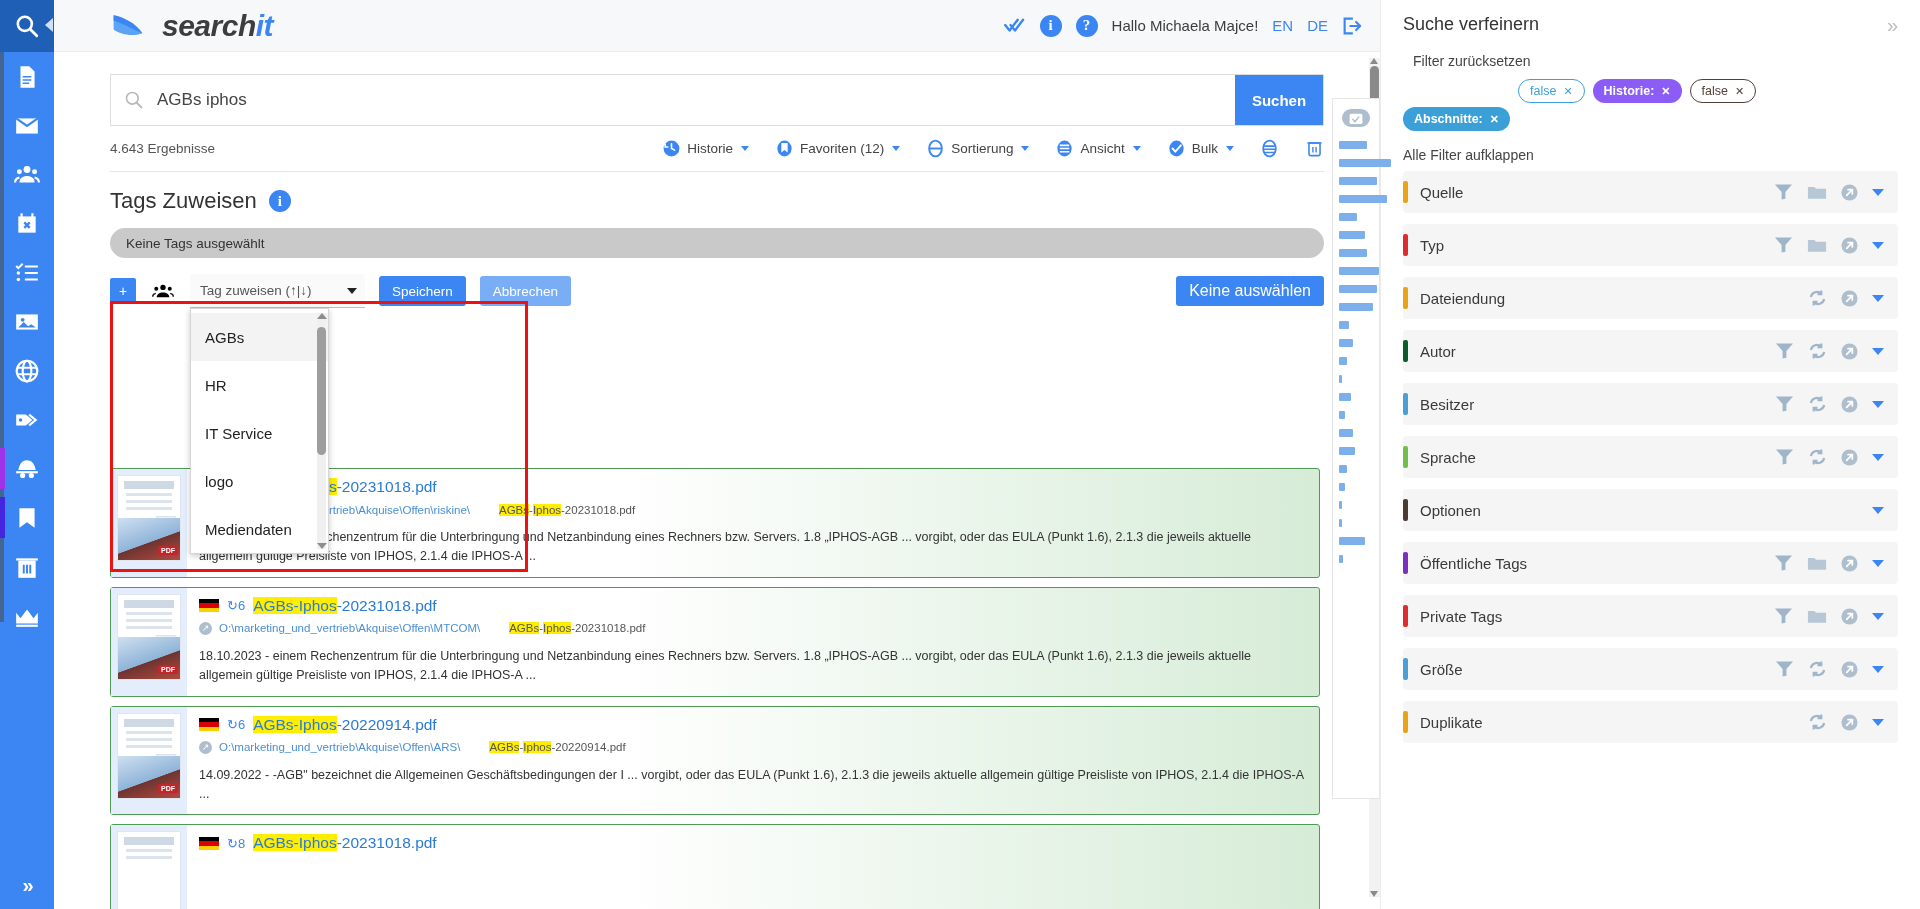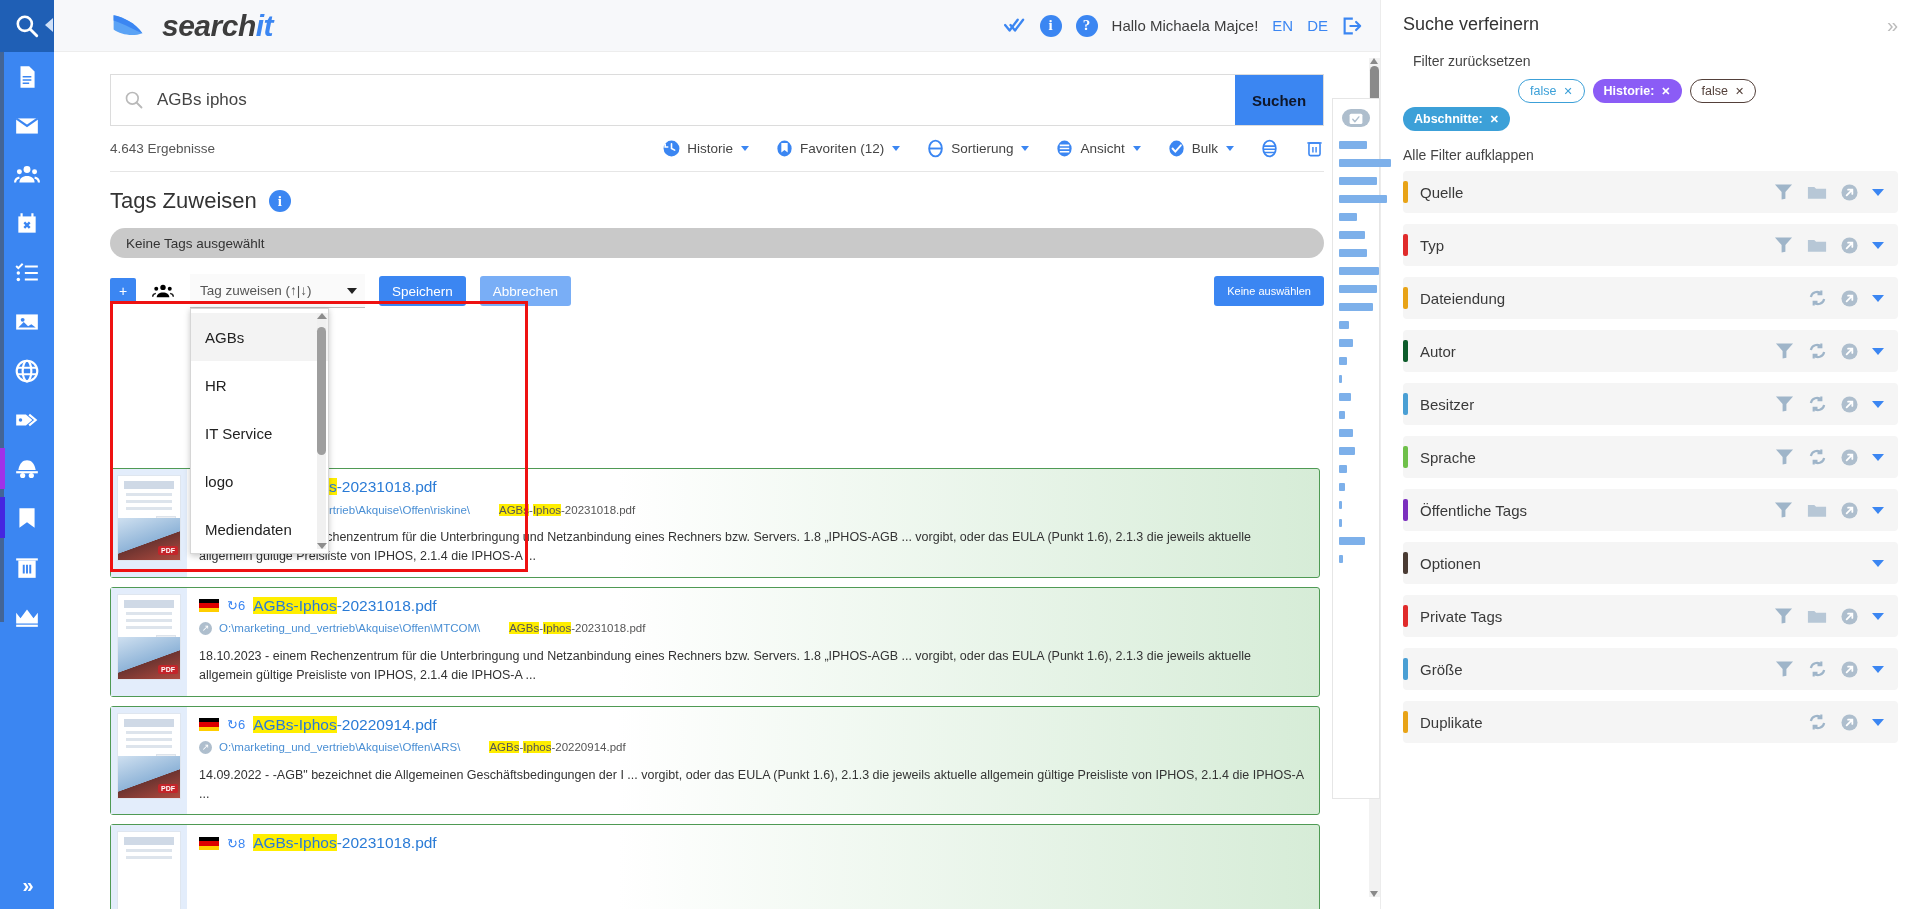--- a/index.html
+++ b/index.html
@@ -78,21 +78,21 @@
   .lang { font-size: 15px; color: #3b86f2; }
 
   .searchrow { padding: 22px 56px 0 56px; }
   .searchbox { display: flex; height: 52px; border: 1px solid #dcdcdc; background: #fff; }
   .searchbox .mag { width: 46px; display: flex; align-items: center; justify-content: center; }
   .searchbox input {
     flex: 1; border: 0; outline: 0; font-size: 17px; color: #444;
     font-family: "Liberation Sans", sans-serif; background: transparent;
   }
   .btn-suchen {
-    width: 88px; background: #3b86f2; color: #0f172a; border: 0;
+    width: 88px; background: #3b86f2; color: #ffffff; border: 0;
     font-size: 15px; font-weight: 600; cursor: pointer;
     font-family: "Liberation Sans", sans-serif;
   }
 
   .resultbar {
     margin: 0 56px; height: 46px; display: flex; align-items: center;
     border-bottom: 1px solid #e6e6e6; font-size: 13.5px; color: #555;
   }
   .res-count { flex: 0 0 auto; }
   .res-tools { margin-left: auto; display: flex; align-items: center; gap: 26px; }
@@ -156,21 +156,21 @@
   .dd-arrow-dn { bottom: 4px; border-top: 6px solid #8d8d8d; }
 
   .btn-save, .btn-cancel {
     height: 30px; padding: 0 13px; border: 0; color: #fff; font-size: 13.5px; cursor: pointer;
     border-radius: 3px; font-family: "Liberation Sans", sans-serif;
   }
   .btn-save { background: #3b86f2; }
   .btn-cancel { background: #79aef6; }
   .btn-none {
     margin-left: auto; height: 30px; padding: 0 13px; border: 0; border-radius: 3px;
-    background: #3b86f2; color: #fff; font-size: 11px; cursor: pointer;
+    background: #3b86f2; color: #fff; font-size: 16px; cursor: pointer;
     font-family: "Liberation Sans", sans-serif;
   }
 
   
   .results { position: absolute; left: 56px; right: 60px; top: 468px; bottom: 0; overflow: hidden; }
   .result {
     border: 1px solid #4f9a54; margin-bottom: 9px; display: flex; min-height: 108px;
     background: linear-gradient(to right, #ffffff 0%, #ffffff 42%, #d6ecd7 100%);
     border-radius: 3px;
   }
@@ -780,46 +780,46 @@
             </svg>
           <svg width="17" height="17" viewBox="0 0 18 18">
               <circle cx="9" cy="9" r="8.5" fill="#aebecd"></circle>
               <path d="M6 12l6-6M7.5 6H12v4.5" fill="none" stroke="#fff" stroke-width="1.9" stroke-linecap="round"></path>
             </svg>
           <span class="fchev"></span>
         </span>
       </div>
 
       <div class="frow">
+        <span class="fbar" style="background:#4a3b33"></span>
+        <span class="flabel">Optionen</span>
+        <span class="ficons">
+          <span class="fchev"></span>
+        </span>
+      </div>
+
+      <div class="frow">
         <span class="fbar" style="background:#7b2fbe"></span>
         <span class="flabel">Öffentliche Tags</span>
         <span class="ficons">
           <svg width="19" height="18" viewBox="0 0 20 18">
               <path d="M1 1h18l-7 8v7l-4 1V9z" fill="#9fb5c9"></path>
             </svg>
           <svg width="20" height="17" viewBox="0 0 22 18">
               <path d="M1 3h7l2 2h11v11H1z" fill="#b7c7d6"></path>
             </svg>
           <svg width="17" height="17" viewBox="0 0 18 18">
               <circle cx="9" cy="9" r="8.5" fill="#aebecd"></circle>
               <path d="M6 12l6-6M7.5 6H12v4.5" fill="none" stroke="#fff" stroke-width="1.9" stroke-linecap="round"></path>
             </svg>
           <span class="fchev"></span>
         </span>
       </div>
 
       <div class="frow">
-        <span class="fbar" style="background:#4a3b33"></span>
-        <span class="flabel">Optionen</span>
-        <span class="ficons">
-          <span class="fchev"></span>
-        </span>
-      </div>
-
-      <div class="frow">
         <span class="fbar" style="background:#e02b2b"></span>
         <span class="flabel">Private Tags</span>
         <span class="ficons">
           <svg width="19" height="18" viewBox="0 0 20 18">
               <path d="M1 1h18l-7 8v7l-4 1V9z" fill="#9fb5c9"></path>
             </svg>
           <svg width="20" height="17" viewBox="0 0 22 18">
               <path d="M1 3h7l2 2h11v11H1z" fill="#b7c7d6"></path>
             </svg>
           <svg width="17" height="17" viewBox="0 0 18 18">

